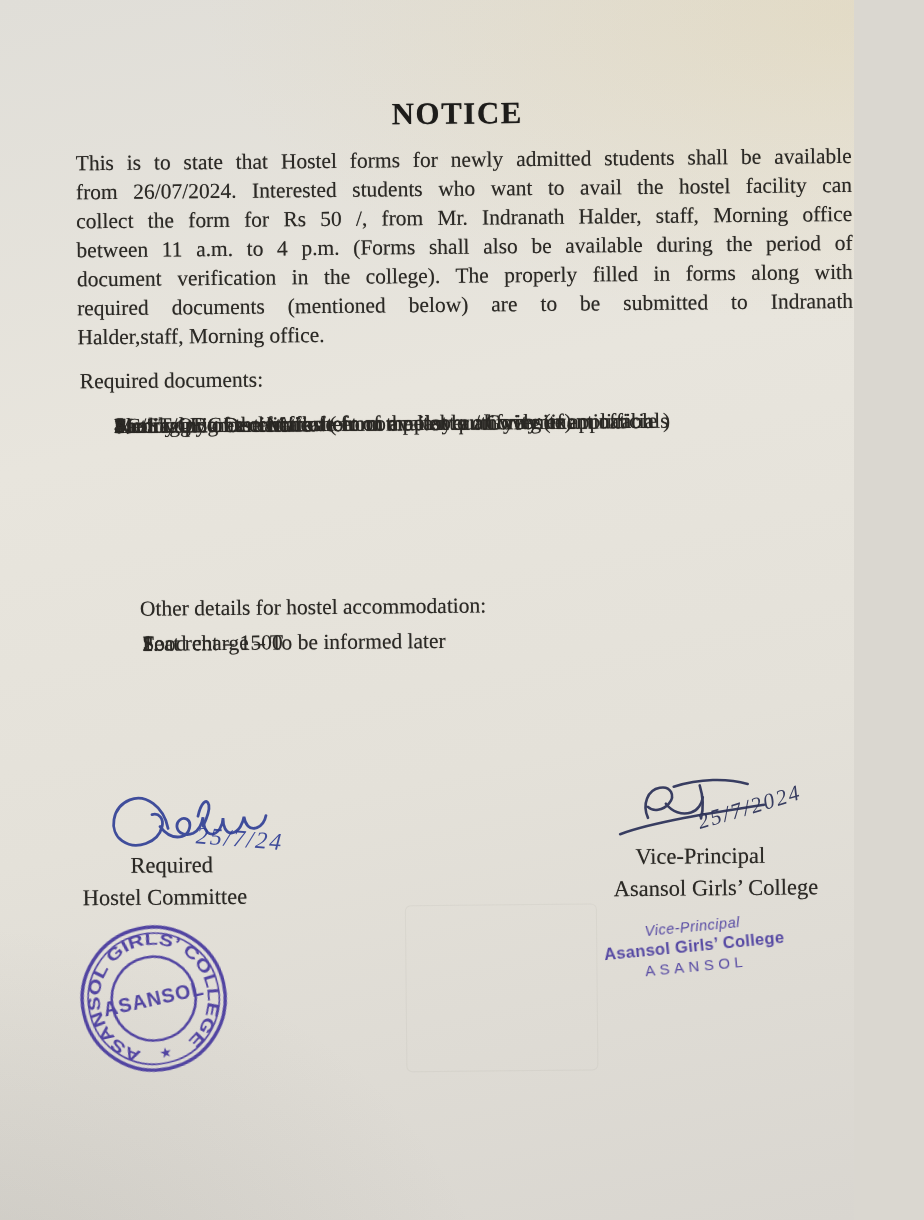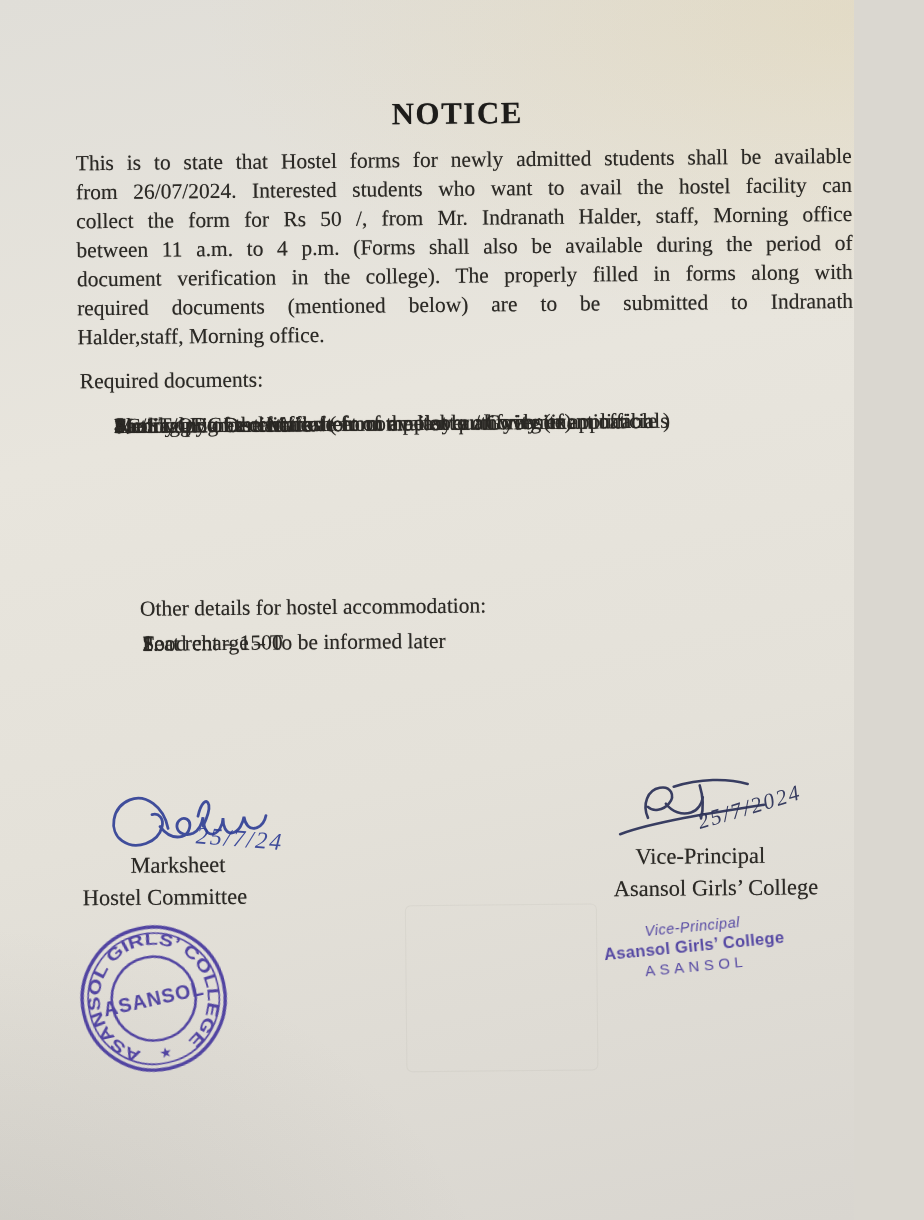--- a/index.html
+++ b/index.html
@@ -162,21 +162,21 @@
     <div class="ghost"></div>
 
     <svg class="sig-svg sig-left-svg" width="200" height="80" viewBox="0 0 200 80">
       <g fill="none" style="stroke: var(--ink-blue);" stroke-width="2.8" stroke-linecap="round" opacity="0.9">
         <path d="M66,42 C62,20 44,7 28,13 C10,20 6,44 20,54 C34,64 56,56 60,40 C62,32 57,26 50,28"></path>
         <path d="M58,40 C64,48 72,52 80,50 C88,48 90,36 85,33 C80,30 74,35 75,41 C76,47 84,50 91,47 C97,44 100,37 101,31 C101,38 103,48 110,48 C116,48 121,39 121,32 C121,39 123,48 130,47 C137,46 141,37 142,31 C143,38 147,45 155,42 C160,40 163,35 164,30"></path>
         <path d="M96,30 C99,17 105,11 107,19 C108,25 104,34 101,40"></path>
       </g>
     </svg>
     <div class="sig-date sig-date-left">25/7/24</div>
-    <div class="sig-label lbl-convener">Marksheet</div>
+    <div class="sig-label lbl-convener">Required</div>
     <div class="sig-label lbl-hostel">Hostel Committee</div>
 
     <svg class="sig-svg sig-right-svg" width="195" height="70" viewBox="0 0 195 70">
       <g fill="none" style="stroke: var(--ink-navy);" stroke-width="2.6" stroke-linecap="round" opacity="0.92">
         <path d="M36,40 C30,26 36,12 48,10 C59,8 64,18 57,26 C51,33 41,34 36,29"></path>
         <path d="M54,26 C60,34 70,38 79,35 C86,33 90,26 91,20"></path>
         <path d="M88,8 C91,18 92,30 89,41"></path>
         <path d="M62,9 C88,1 116,1 136,7"></path>
         <path d="M8,56 C42,44 96,36 152,28"></path>
       </g>

